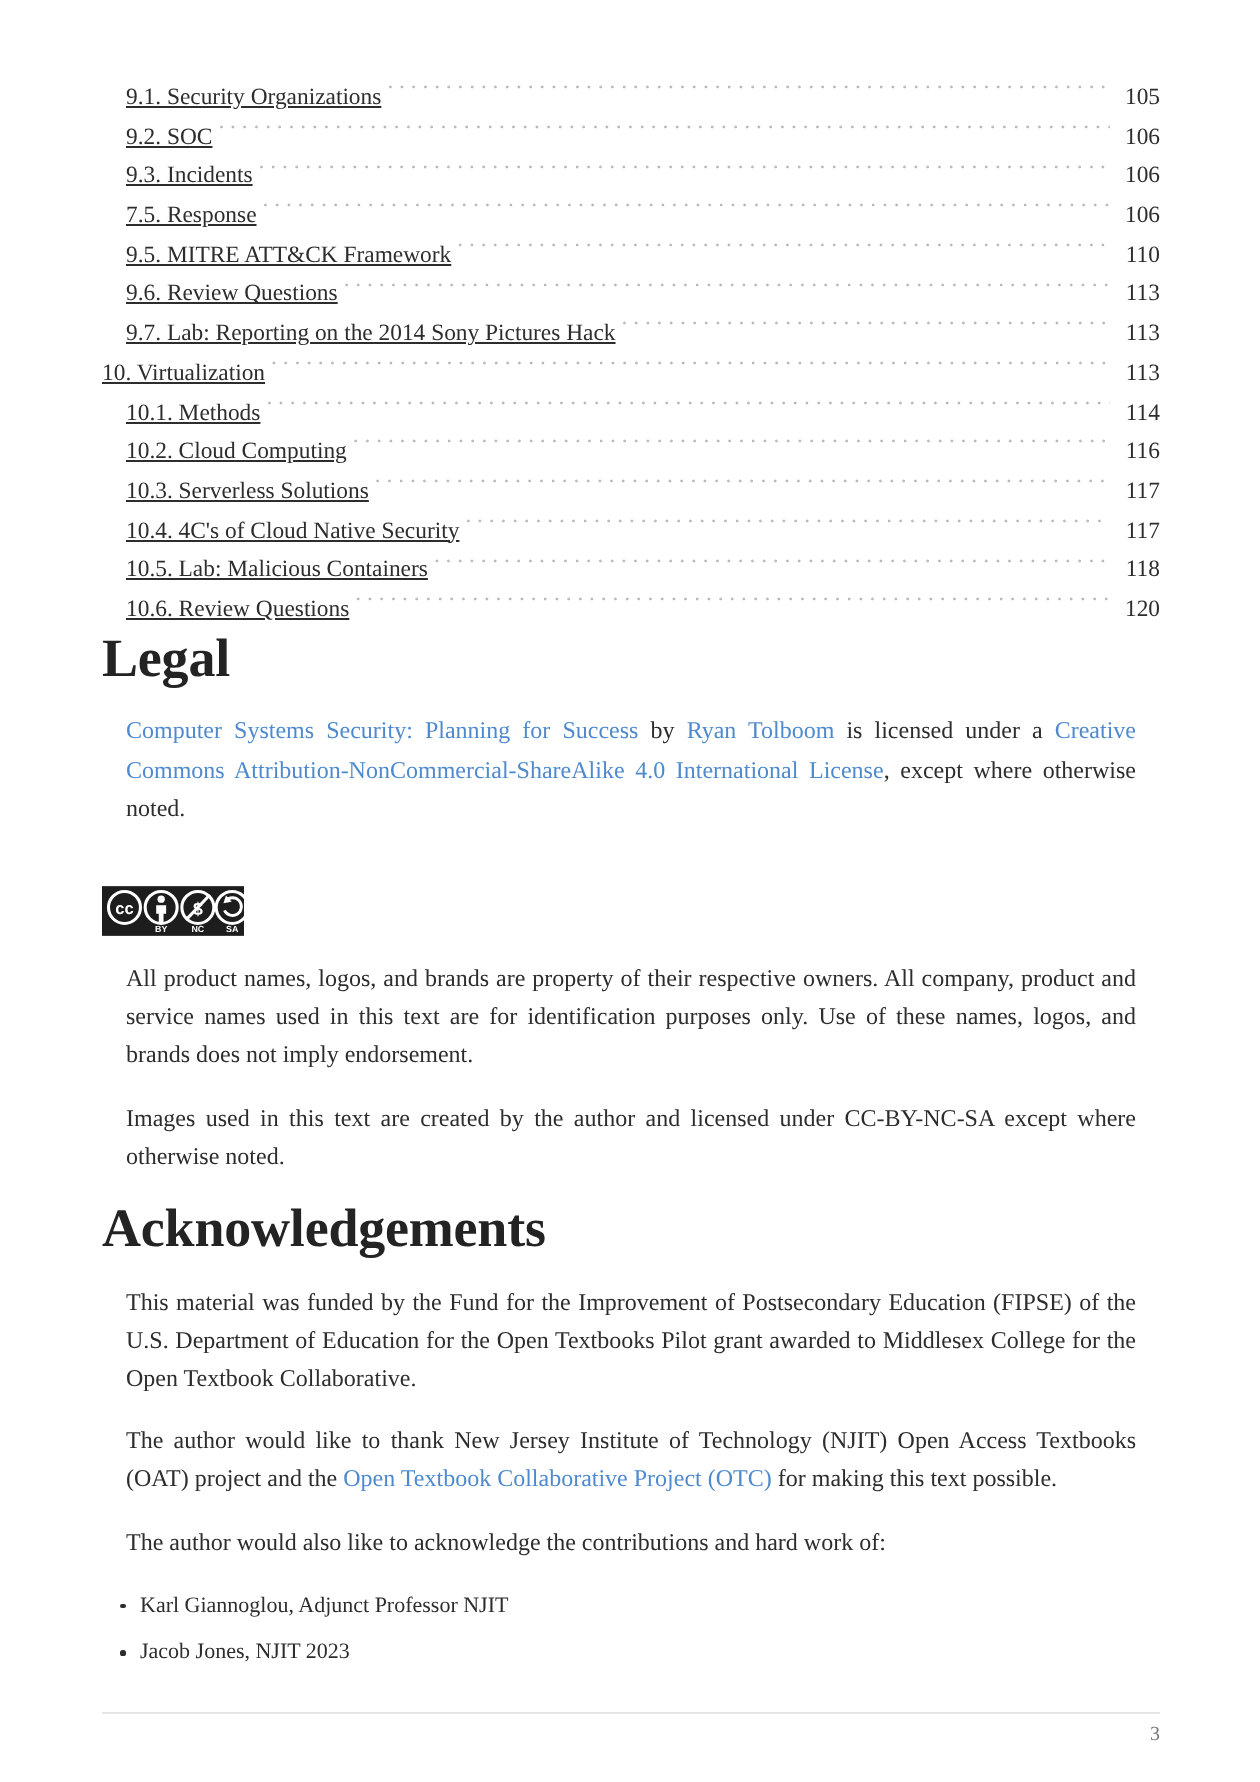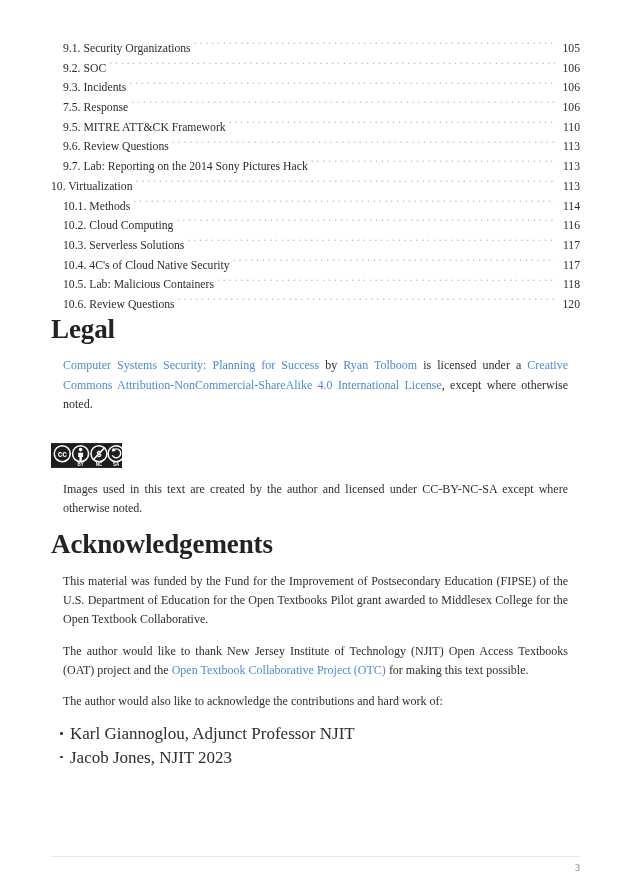--- a/index.html
+++ b/index.html
@@ -39,20 +39,21 @@
     align-items: baseline;
     font-size: 11.7px;
     line-height: 19.7px;
     height: 19.7px;
     color: #2d2d2d;
     white-space: nowrap;
   }
   .toc-row .toc-label {
     flex: 0 0 auto;
     padding-right: 2px;
+    text-decoration: underline;
   }
   .toc-row .toc-dots {
     flex: 1 1 auto;
     overflow: hidden;
     margin: 0 1px;
     position: relative;
     height: 12px;
   }
   .toc-row .toc-dots::after {
     content: ". . . . . . . . . . . . . . . . . . . . . . . . . . . . . . . . . . . . . . . . . . . . . . . . . . . . . . . . . . . . . . . . . . . . . . . . . . . . . . . . . . . . . . . . . . . . . . . . . . . . . . . . . . . . . . . . . . . . . . . . . . . . .";
@@ -114,21 +115,21 @@
     display: block;
   }
 
   
   ul.ack-list {
     list-style: none;
     margin: 13px 0 0 0;
     padding: 0;
   }
   ul.ack-list li {
-    font-size: 17px;
+    font-size: 11px;
     line-height: 19px;
     color: #2d2d2d;
     position: relative;
     padding-left: 19px;
     margin-bottom: 4.5px;
   }
   ul.ack-list li::before {
     content: "";
     position: absolute;
     left: 9px;
@@ -261,20 +262,21 @@
         <circle cx="110" cy="18" r="13.5" fill="none" stroke="#ffffff" stroke-width="2.6"></circle>
         <path d="M104.5 12.5 a7.5 7.5 0 1 1 -1.0 8.0" fill="none" stroke="#ffffff" stroke-width="2.4"></path>
         <polygon points="104.8,8.0 109.6,13.2 102.6,14.4" fill="#ffffff"></polygon>
 
         <text x="50" y="39" font-family="Liberation Sans, sans-serif" font-size="7.5" font-weight="bold" fill="#ffffff" text-anchor="middle">BY</text>
         <text x="81" y="39" font-family="Liberation Sans, sans-serif" font-size="7.5" font-weight="bold" fill="#ffffff" text-anchor="middle">NC</text>
         <text x="110" y="39" font-family="Liberation Sans, sans-serif" font-size="7.5" font-weight="bold" fill="#ffffff" text-anchor="middle">SA</text>
       </svg>
     </div>
 
+    <p class="body-text para-gap">All product names, logos, and brands are property of their respective owners. All company, product and service names used in this text are for identification purposes only. Use of these names, logos, and brands does not imply endorsement.</p>
 
     <p class="body-text para-gap">Images used in this text are created by the author and licensed under CC-BY-NC-SA except where otherwise noted.</p>
 
     <h1 class="section-heading heading-ack">Acknowledgements</h1>
 
     <p class="body-text para-gap-first">This material was funded by the Fund for the Improvement of Postsecondary Education (FIPSE) of the U.S. Department of Education for the Open Textbooks Pilot grant awarded to Middlesex College for the Open Textbook Collaborative.</p>
 
     <p class="body-text para-gap">
       <span>The author would like to thank New Jersey Institute of Technology (NJIT) Open Access Textbooks (OAT) project and the </span><span class="doc-link">Open Textbook Collaborative Project (OTC)</span><span> for making this text possible.</span>
     </p>

